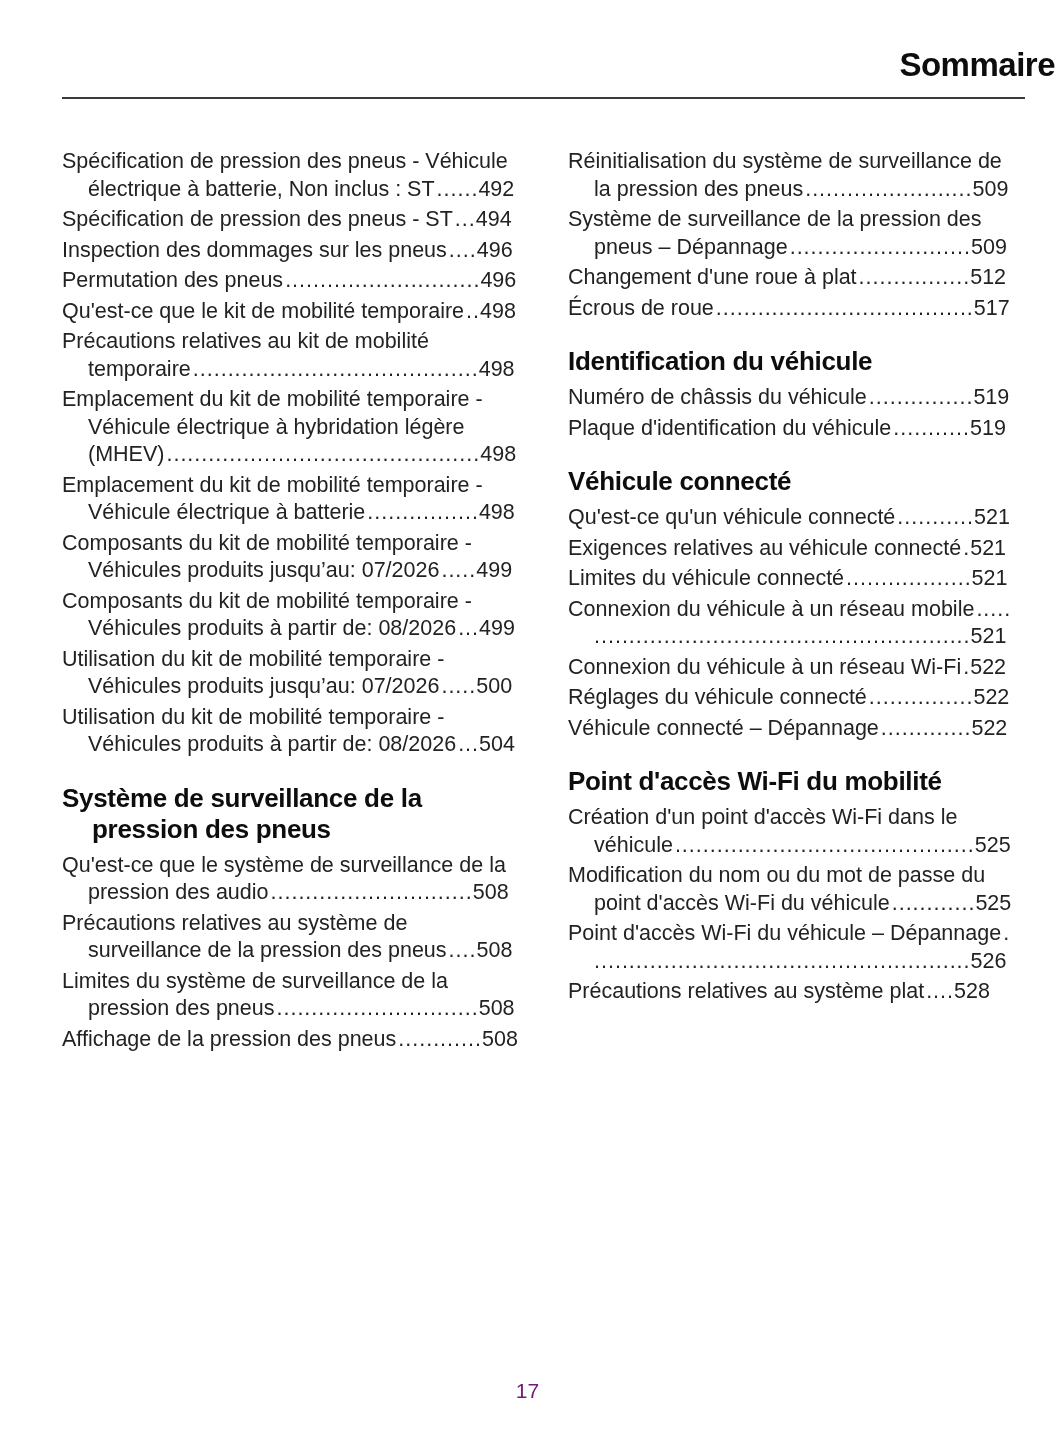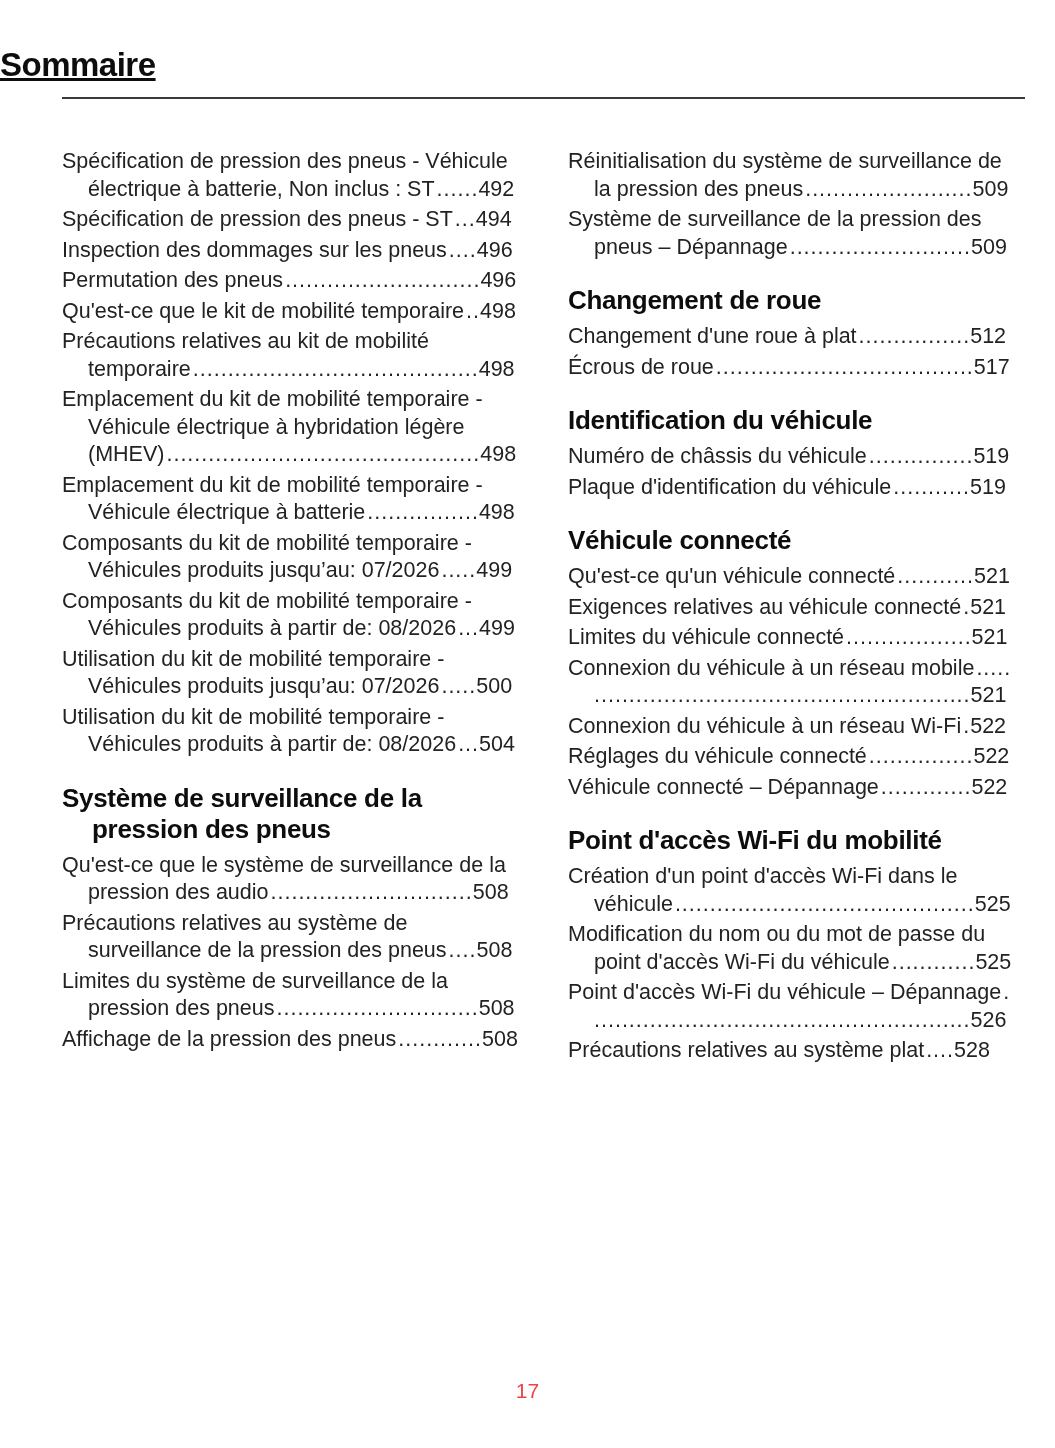--- a/index.html
+++ b/index.html
@@ -16,27 +16,26 @@
   }
   .page {
     width: 1055px;
     height: 1448px;
     display: flex;
     flex-direction: column;
     box-sizing: border-box;
   }
   h1.doc-title {
     margin: 46px 0 0 0;
-    text-align: left;
+    text-align: right;
     font-size: 33px;
     line-height: 38px;
     font-weight: bold;
     letter-spacing: -0.5px;
     color: #0d0d0d;
-    text-decoration: underline;
   }
   .content {
     flex: 1 1 auto;
     box-sizing: border-box;
     padding: 0 30px 0 62px;
   }
   .rule {
     border: none;
     border-top: 2px solid #3a3a3a;
     margin: 13px 0 0 0;
@@ -82,21 +81,21 @@
   }
   .toc-entry .pg {
     white-space: nowrap;
   }
 
   .footer {
     flex: 0 0 auto;
     text-align: center;
     font-size: 21px;
     line-height: 27px;
-    color: #ef4444;
+    color: #701a75;
     padding-bottom: 44px;
   }
 </style>
 </head>
 <body>
 
 <div class="page">
   <h1 class="doc-title">Sommaire</h1>
   <div class="content">
     <hr class="rule">
@@ -146,21 +145,20 @@
 </div>
       <div class="col col-right" id="col-1">
   <section class="toc-section">
 
   <div class="toc-entry"><span class="txt">Réinitialisation du système de surveillance de la pression des pneus</span><span class="dots">​.​.​.​.​.​.​.​.​.​.​.​.​.​.​.​.​.​.​.​.​.​.​.​.​</span><span class="pg">509</span></div>
 
   <div class="toc-entry"><span class="txt">Système de surveillance de la pression des pneus – Dépannage</span><span class="dots">​.​.​.​.​.​.​.​.​.​.​.​.​.​.​.​.​.​.​.​.​.​.​.​.​.​.​</span><span class="pg">509</span></div>
 </section>
 
   <section class="toc-section">
-    <h2 class="section-heading">Changement de roue</h2>
 
   <div class="toc-entry"><span class="txt">Changement d'une roue à plat</span><span class="dots">​.​.​.​.​.​.​.​.​.​.​.​.​.​.​.​.​</span><span class="pg">512</span></div>
 
   <div class="toc-entry"><span class="txt">Écrous de roue</span><span class="dots">​.​.​.​.​.​.​.​.​.​.​.​.​.​.​.​.​.​.​.​.​.​.​.​.​.​.​.​.​.​.​.​.​.​.​.​.​.​</span><span class="pg">517</span></div>
 </section>
 
   <section class="toc-section">
     <h2 class="section-heading">Identification du véhicule</h2>
 
   <div class="toc-entry"><span class="txt">Numéro de châssis du véhicule</span><span class="dots">​.​.​.​.​.​.​.​.​.​.​.​.​.​.​.​</span><span class="pg">519</span></div>

